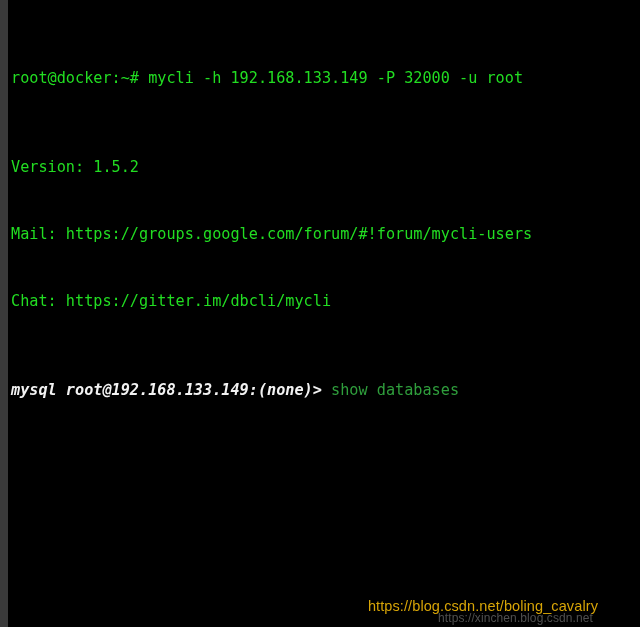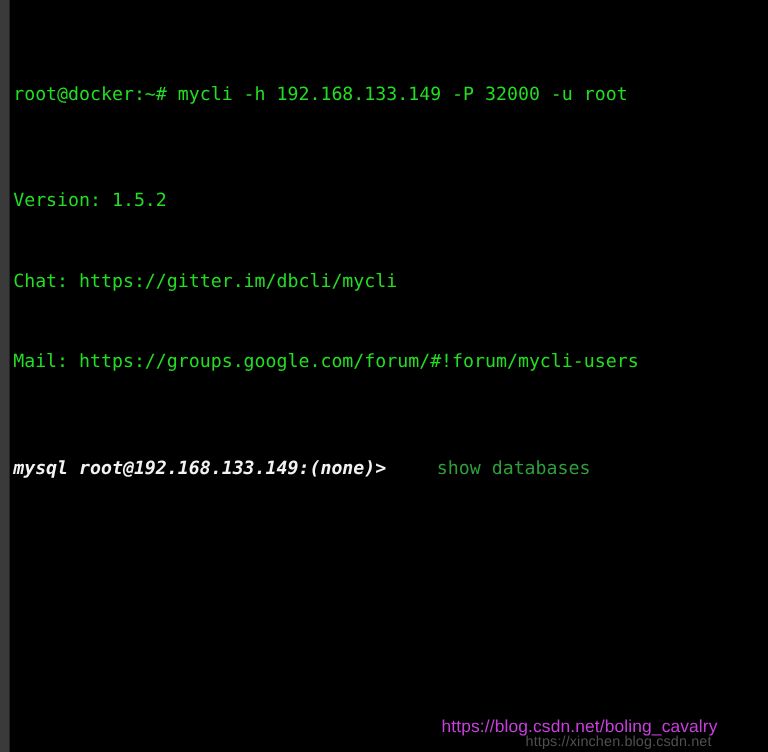--- a/index.html
+++ b/index.html
@@ -43,28 +43,28 @@
   .line {
     display: block;
     height: 22.3px;
     white-space: pre;
   }
   
   .g    { color: #22dd22; }
   
   .p    { color: #f2f2f2; font-weight: bold; font-style: italic; }
   
-  .cmd  { color: #2f9e3c; margin-left: 33px; }
+  .cmd  { color: #2f9e3c; }
 
   
   #watermark-main {
     position: absolute;
     right: 9px;
     top: 598px;
-    color: #d946ef;
+    color: #eab308;
     font-family: "Liberation Sans", sans-serif;
     font-size: 14.5px;
     letter-spacing: 0.1px;
     opacity: 0.92;
     white-space: nowrap;
     z-index: 2;
   }
   #watermark-sub {
     position: absolute;
     right: 14px;
@@ -83,22 +83,22 @@
 
 <div id="terminal-window">
 
   <div id="left-gutter"></div>
 
   <div id="terminal-output">
 
     <span class="line"><span class="g">root@docker:~# </span><span class="g">mycli -h 192.168.133.149 -P 32000 -u root</span></span>
 
     <span class="line g">Version: 1.5.2</span>
+    <span class="line g">Mail: https://groups.google.com/forum/#!forum/mycli-users</span>
     <span class="line g">Chat: https://gitter.im/dbcli/mycli</span>
-    <span class="line g">Mail: https://groups.google.com/forum/#!forum/mycli-users</span>
 
     <span class="line"><span class="p">mysql root@192.168.133.149:(none)&gt; </span><span class="cmd">show databases</span></span>
 
     
     
     
     
     
     
     

